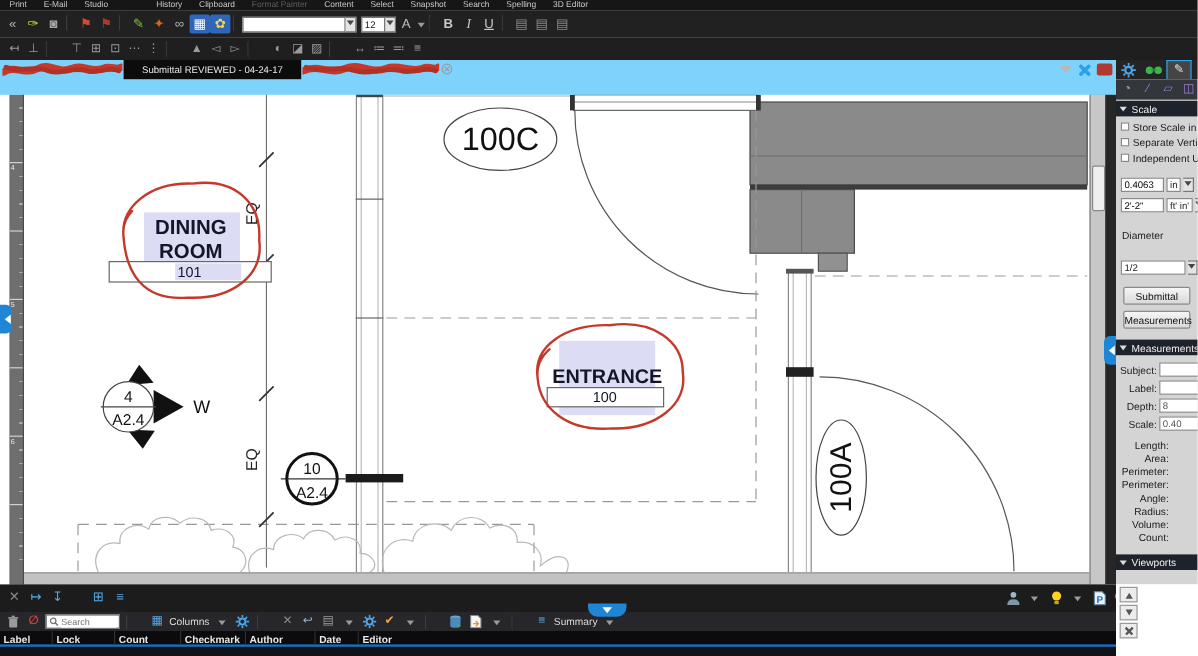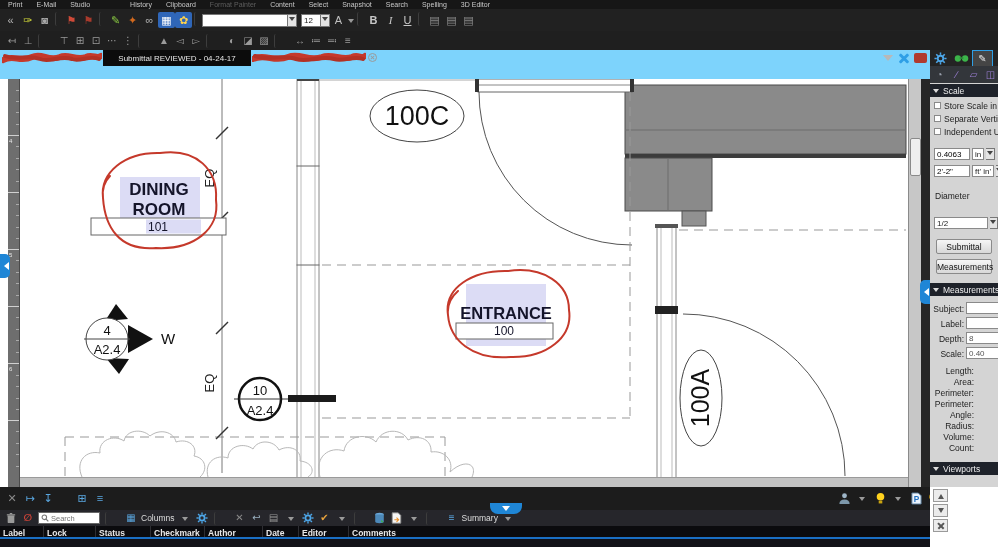--- a/index.html
+++ b/index.html
@@ -648,26 +648,25 @@
     <span class="icn caret"></span>
     <span class="icn sep"></span>
     <span class="icn" style="color:#5aa7e0">≡</span>
     <span class="lbl">Summary</span>
     <span class="icn caret"></span>
   </div>
   <div id="mheader">
 
   <span class="mh">Label</span>
       <span class="mh">Lock</span>
-      <span class="mh">Status</span>
+      <span class="mh">Count</span>
       <span class="mh">Checkmark</span>
       <span class="mh">Author</span>
       <span class="mh">Date</span>
       <span class="mh">Editor</span>
-      <span class="mh">Comments</span>
     </div>
 </div>
 
 <div id="brcorner">
   <span class="sqbtn up" style="top:2px"></span>
   <span class="sqbtn dn" style="top:17px"></span>
   <span class="sqbtn x" style="top:32px"></span>
 </div>
 
 </body></html>

